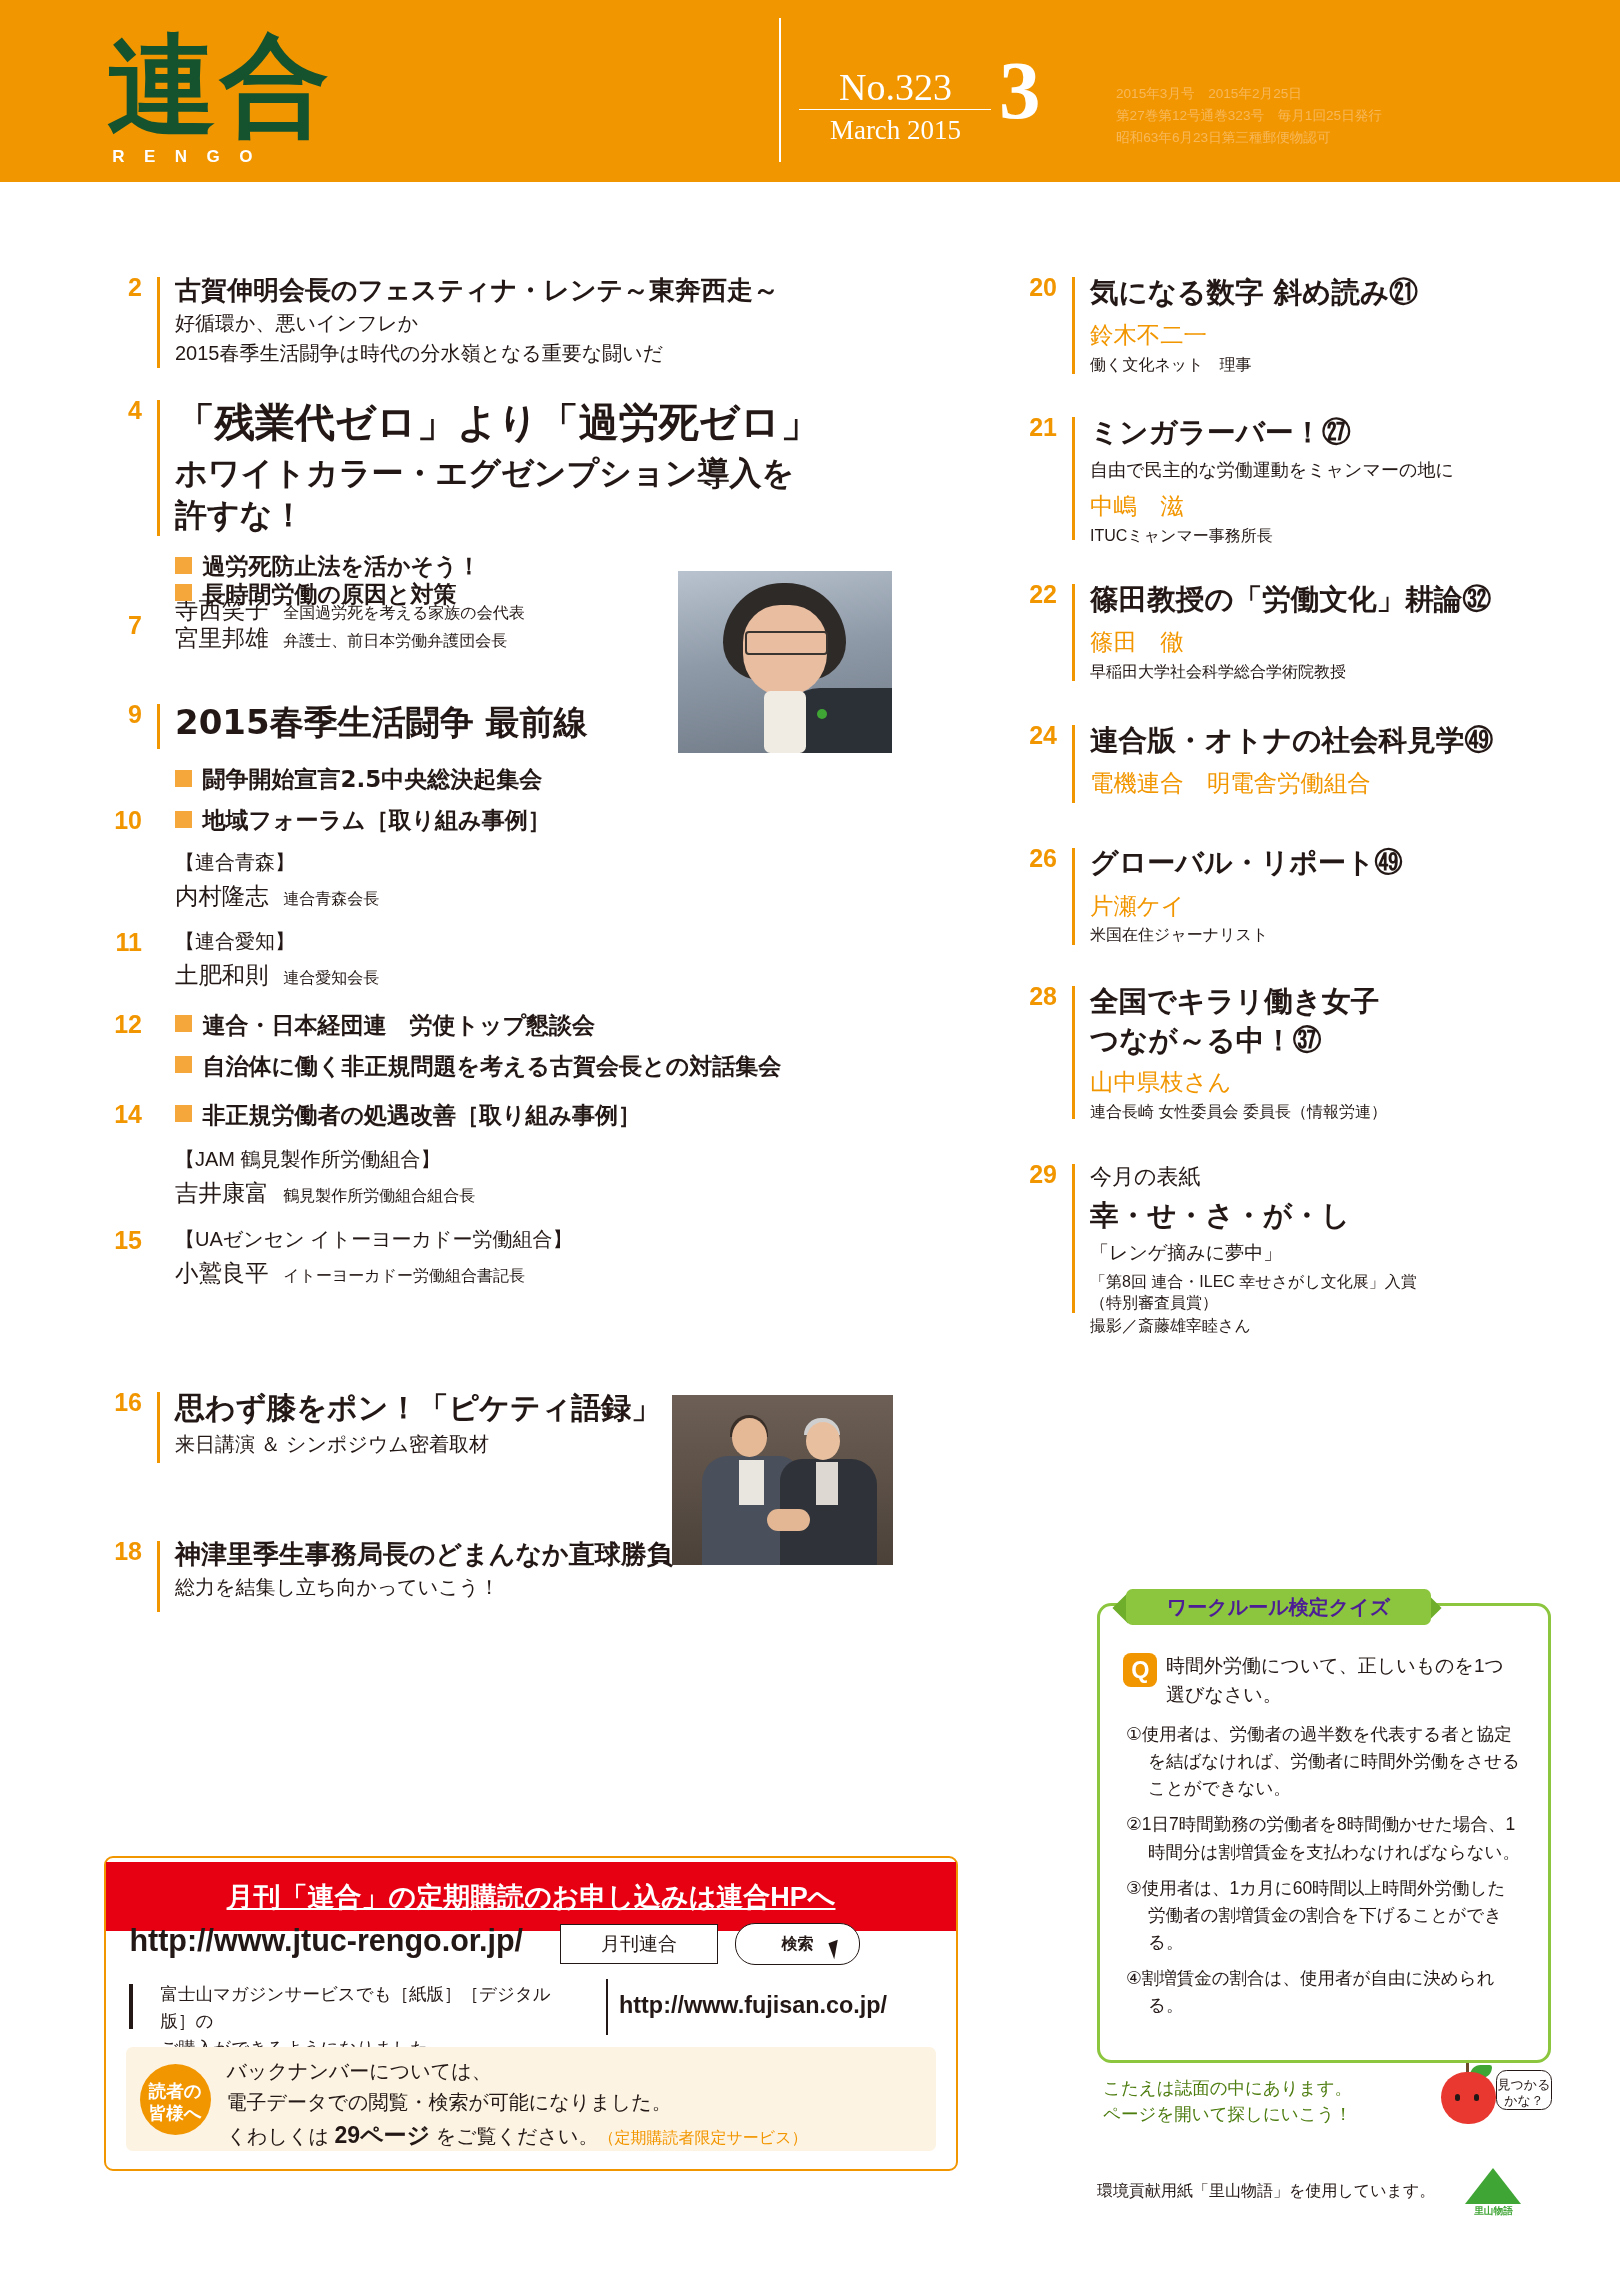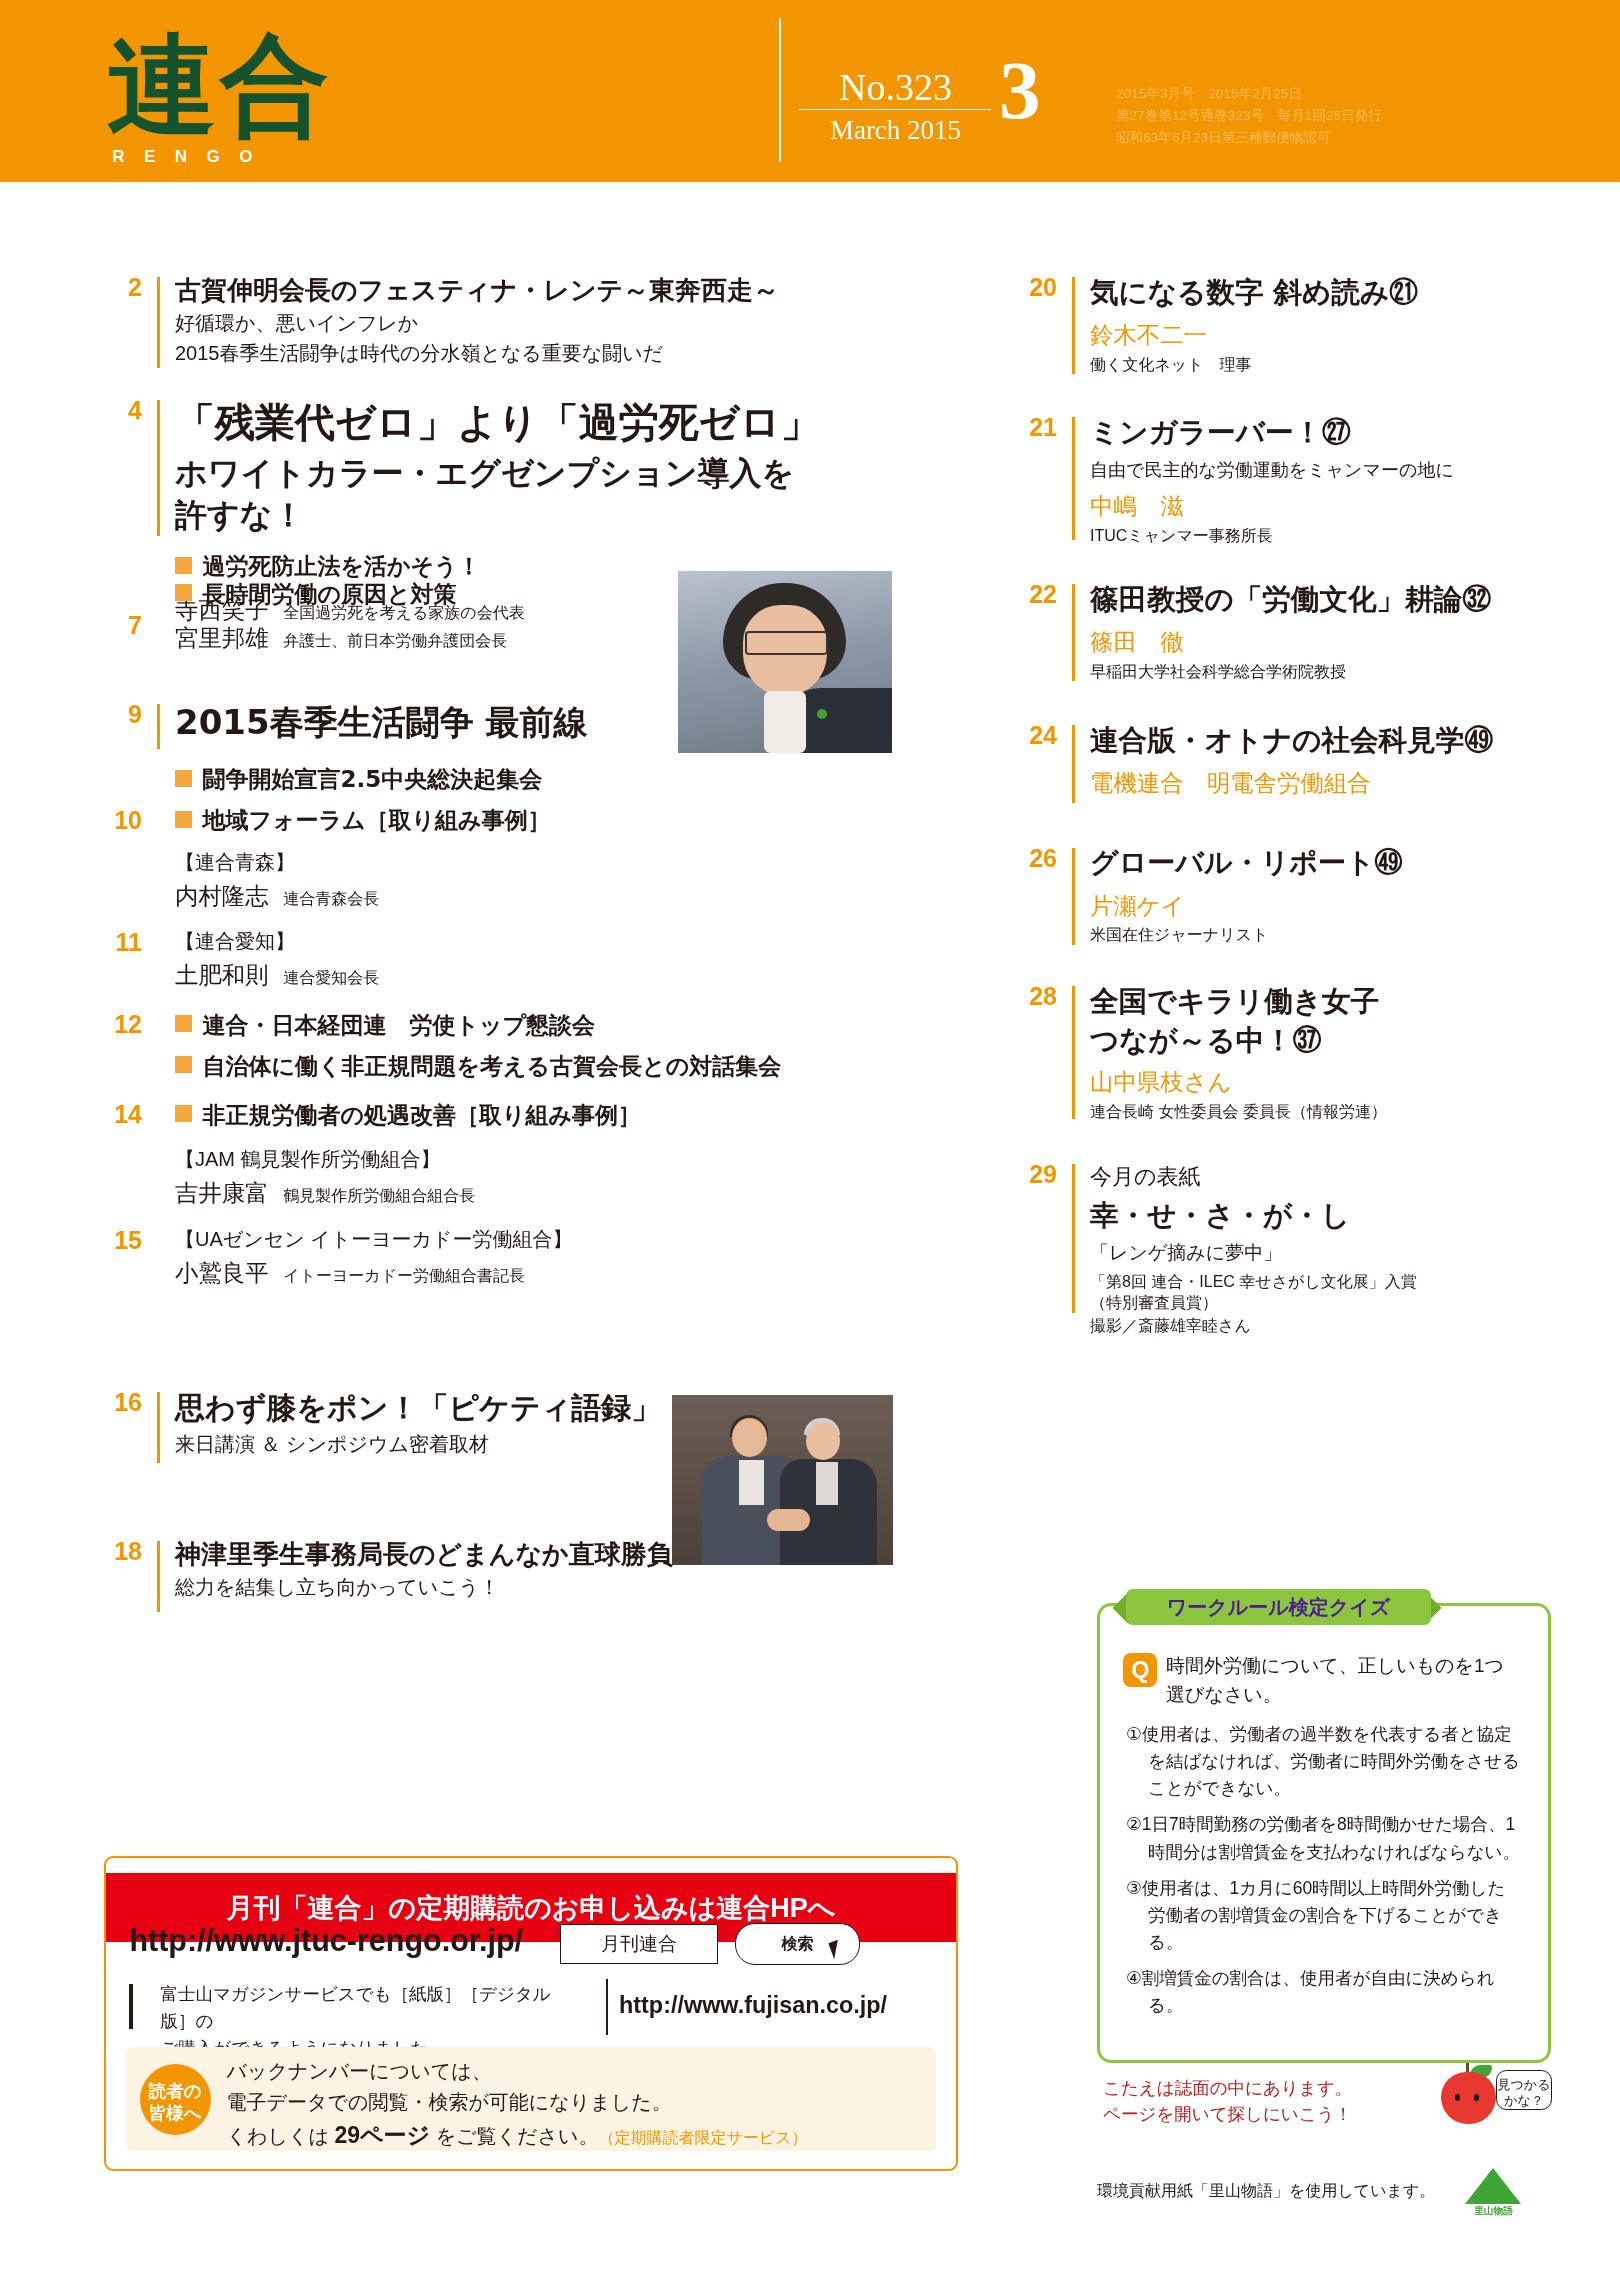--- a/index.html
+++ b/index.html
@@ -154,21 +154,21 @@
     color:#fff;font-weight:bold;font-size:23.4px;text-align:center;line-height:34px;
   }
   .q-text{
     position:absolute;left:66px;top:45px;width:350px;
     font-size:19px;line-height:1.55;color:#231815;
   }
   .q-list{position:absolute;left:26px;top:115px;width:396px;}
   .q-li{font-size:17.5px;line-height:1.55;margin-bottom:9px;color:#231815;text-indent:-22px;padding-left:22px;}
   .quiz-note{
     position:absolute;left:1103px;top:2075px;width:363px;
-    color:#b91c1c;font-size:17.5px;line-height:1.5;
+    color:#4d7c0f;font-size:17.5px;line-height:1.5;
   }
   .apple{
     position:absolute;left:1434px;top:2060px;width:117px;height:91px;
   }
   .apple .fruit{position:absolute;left:6.5px;top:11.7px;width:55px;height:52px;background:#e8382f;border-radius:30px 30px 32px 32px;}
   .apple .leaf{position:absolute;left:36px;top:5.2px;width:22px;height:13px;background:#3fa535;border-radius:11.7px 2.6px 11.7px 2.6px;}
   .apple .stem{position:absolute;left:32px;top:2.6px;width:3.2px;height:13px;background:#6b4a2b;}
   .apple .eye1,.apple .eye2{position:absolute;top:34px;width:5.2px;height:6.5px;background:#231815;border-radius:2.6px;}
   .apple .eye1{left:21px;} .apple .eye2{left:40px;}
   .apple .bubble{position:absolute;left:62px;top:10.4px;width:56px;height:40px;border:1.9px solid #231815;border-radius:10.4px;font-size:13px;line-height:1.3;text-align:center;padding-top:5.2px;box-sizing:border-box;}
@@ -180,22 +180,22 @@
   }
   .eco-mark .hill{position:absolute;left:5.2px;top:6.5px;width:0;height:0;border-left:28.6px solid transparent;border-right:28.6px solid transparent;border-bottom:36px solid #3fa535;}
   .eco-mark .txt{position:absolute;left:0;top:44px;width:67px;text-align:center;font-size:9.7px;color:#3fa535;font-weight:bold;}
 
   
   .ad{
     position:absolute;left:104px;top:1856px;width:850px;height:311px;
     border:2.6px solid #f29600;border-radius:9px;background:#ffffff;
   }
   .ad-title{
-    position:absolute;left:0;top:15px;width:850px;height:69px;background:#e60012;
-    color:#ffffff;font-weight:bold;font-size:27px;display:flex;align-items:center;justify-content:center;
+    position:absolute;left:0;top:4px;width:850px;height:69px;background:#e60012;
+    color:#ffffff;font-weight:bold;font-size:27px;display:flex;align-items:center;justify-content:center;text-decoration:underline;
   }
   .ad-url{
     position:absolute;left:23.4px;top:65px;font-size:30.5px;font-weight:bold;color:#231815;
     font-family:"Liberation Sans",sans-serif;
   }
   .ad-search-box{
     position:absolute;left:454px;top:66px;width:156px;height:38px;border:1.9px solid #231815;background:#fff;
     display:flex;align-items:center;justify-content:center;font-size:19px;
   }
   .ad-search-btn{

